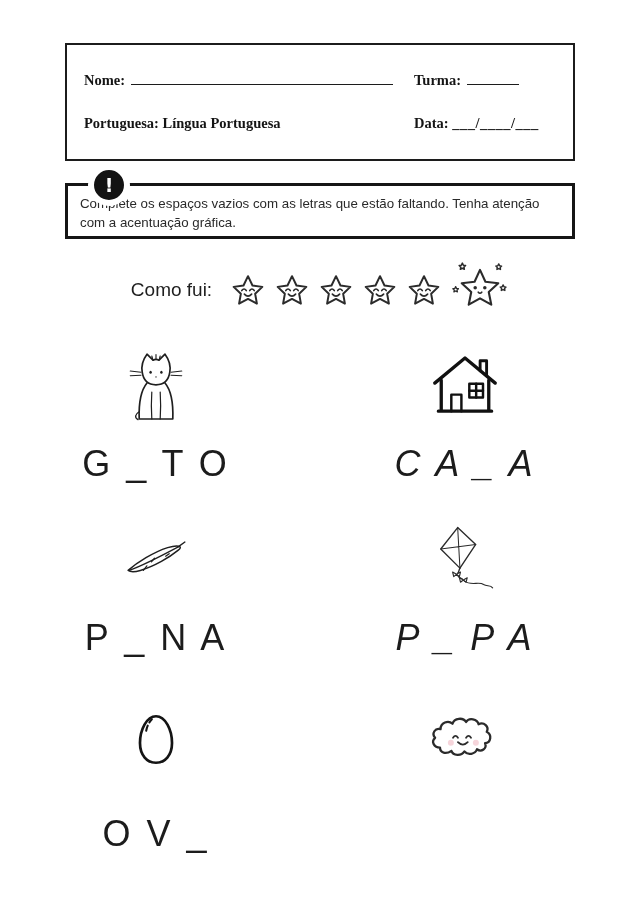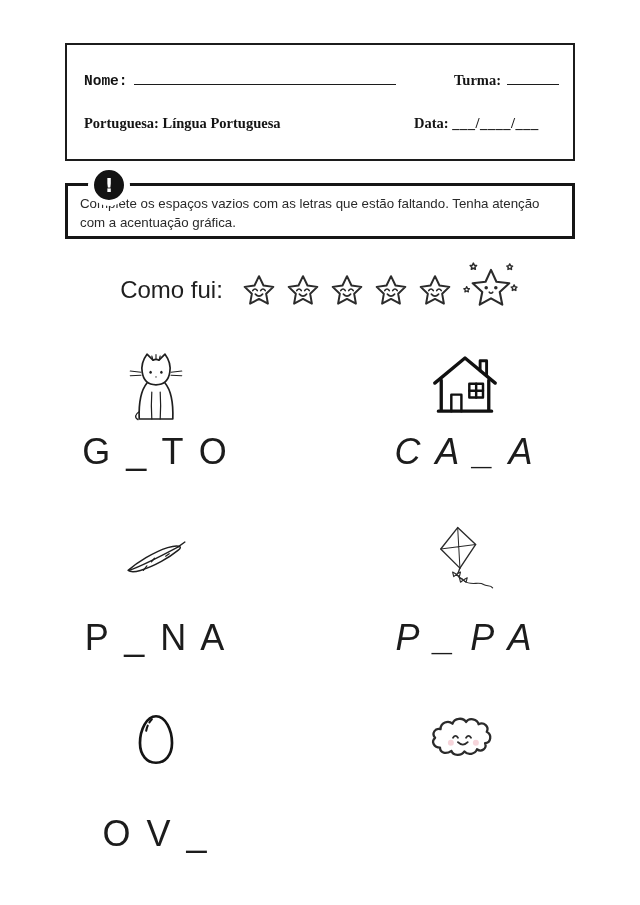--- a/index.html
+++ b/index.html
@@ -7,22 +7,22 @@
     width:640px;height:905px;position:relative;background:#ffffff;
     font-family:"Liberation Sans",sans-serif;color:#1c1c1c;overflow:hidden;
   }
   
   .header-box{
     position:absolute;left:65px;top:43px;width:510px;height:118px;
     border:2px solid #1c1c1c;box-sizing:border-box;
     font-family:"Liberation Serif",serif;font-weight:600;font-size:14.5px;color:#141414;
   }
   .h-field{position:absolute;white-space:nowrap;}
-  .h-nome{left:17px;top:26px;font-family:Liberation Mono, monospace;}
-  .h-turma{left:347px;top:26px;margin-left:40px;}
+  .h-nome{left:17px;top:26px;}
+  .h-turma{left:347px;top:26px;}
   .h-disc{left:17px;top:70px;}
   .h-data{left:347px;top:70px;}
   .blank-line{
     display:inline-block;vertical-align:baseline;height:13px;
     border-bottom:1.4px solid #1c1c1c;margin-left:6px;
   }
   .blank-nome{width:262px;}
   .blank-turma{width:52px;}
   .h-blanks{letter-spacing:0.5px;}
   
@@ -38,31 +38,31 @@
     font-family:"DejaVu Sans",sans-serif;
   }
   .notice-text{
     padding:8px 12px 0 12px;font-size:13.3px;line-height:1.45;color:#2a2a2a;
   }
   
   .rating{
     position:absolute;left:0;top:261px;width:640px;height:58px;
     display:flex;align-items:center;justify-content:center;
   }
-  .rating-label{font-size:24px;color:#1f1f1f;margin-right:14px;}
+  .rating-label{font-size:19px;color:#1f1f1f;margin-right:14px;}
   .star-sm{width:38px;height:38px;margin:0 3px;}
   .star-big{width:58px;height:56px;margin-left:5px;}
   
   .cell{position:absolute;width:260px;text-align:center;}
   .icon-box{height:92px;display:flex;align-items:center;justify-content:center;}
   .word{
     white-space:nowrap;font-size:36px;line-height:40px;letter-spacing:3px;
     color:#1c1c1c;font-family:"Liberation Sans",sans-serif;
   }
-  .r1 .word{margin-top:0;}
+  .r1 .word{margin-top:12px;}
   .r2 .word{margin-top:14px;}
   .r3 .word{margin-top:28px;}
   .c-left{left:26px;}
   .c-right{left:335px;font-style:italic;}
   .r1{top:340px;}
   .r2{top:512px;}
   .r3{top:694px;}
   .defs-hidden{position:absolute;width:0;height:0;overflow:hidden;}
 </style>
 </head>

